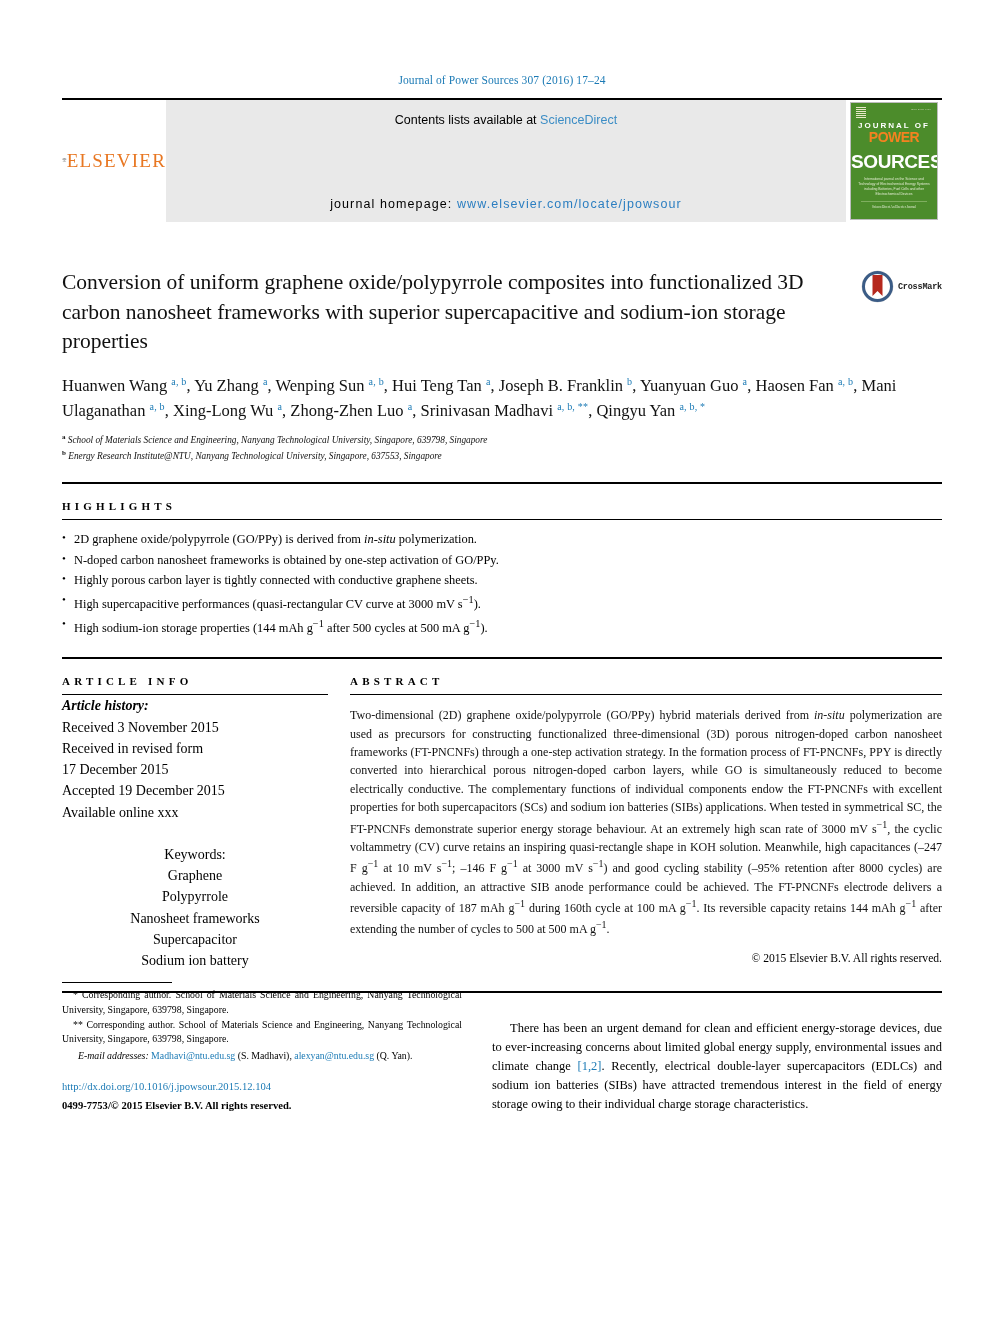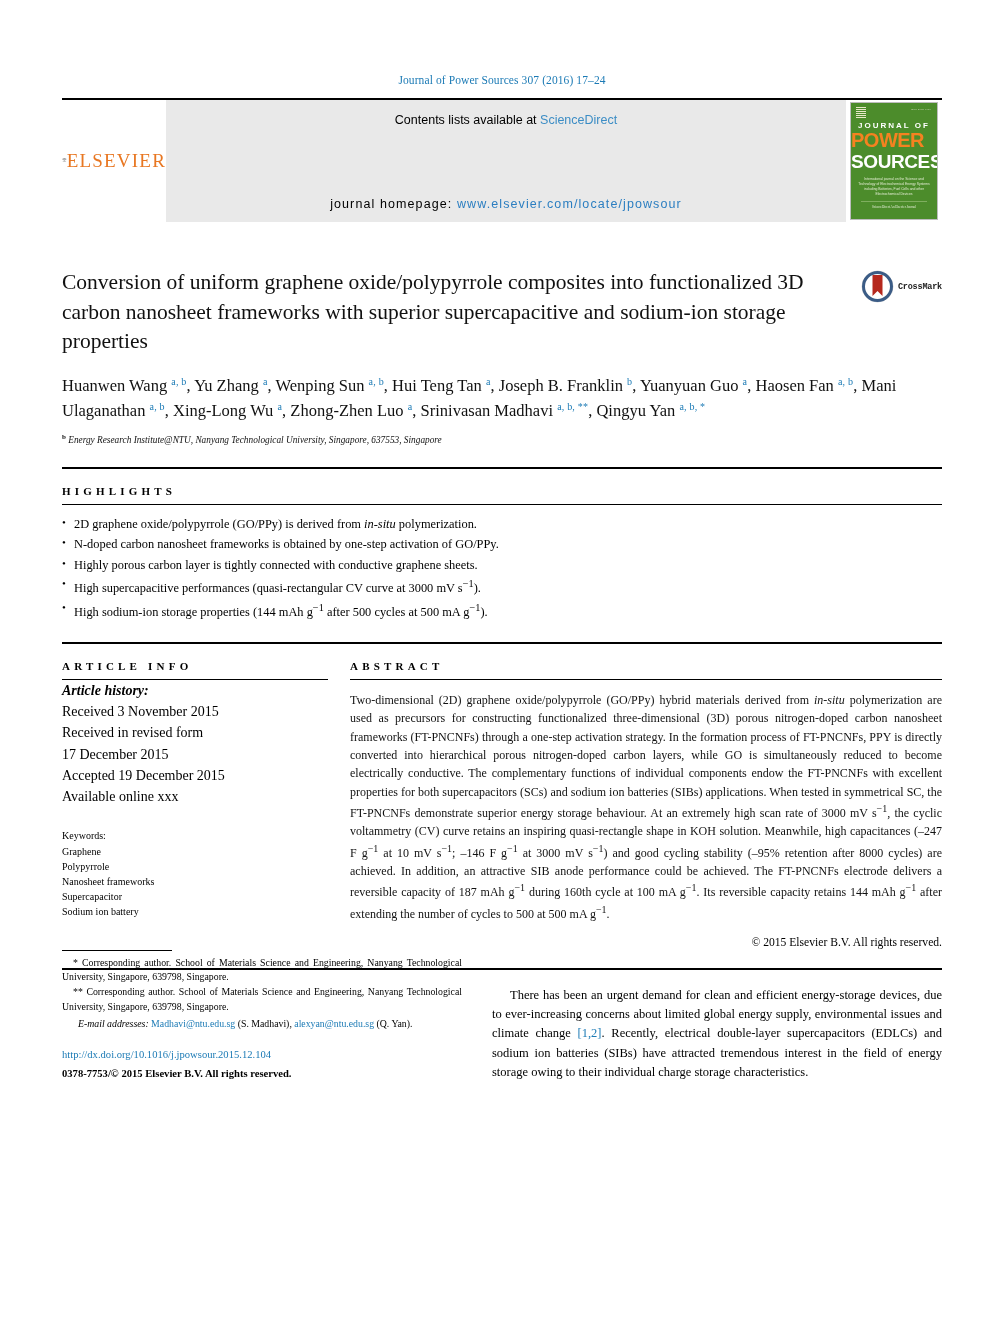--- a/index.html
+++ b/index.html
@@ -117,22 +117,23 @@
     position: absolute; top: 18px; left: 0; right: 0;
     text-align: center;
     color: #ffffff;
     font-size: 8px;
     letter-spacing: 2px;
     font-family: "Liberation Sans", sans-serif;
     font-weight: bold;
   }
   .cover-power {
     position: absolute; top: 28px; left: 0; right: 0;
+    text-align: center;
     color: #f58220;
-    font-size: 20px;
+    font-size: 14px;
     font-weight: bold;
     letter-spacing: -0.5px;
     font-family: "Liberation Sans", sans-serif;
     line-height: 0.95;
   }
   .cover-sources {
     position: absolute; top: 50px; left: 0; right: 0;
     text-align: center;
     color: #ffffff;
     font-size: 19px;
@@ -269,39 +270,40 @@
   .info-block {
     font-size: 14px;
     line-height: 1.52;
   }
   .info-block .ital {
     font-style: italic;
     font-weight: bold;
   }
   .keywords-block {
     margin-top: 21px;
-    font-size: 10px;
+    font-size: 14px;
     line-height: 1.52;
+    text-align: center;
   }
   .abstract-body {
     margin-top: 11px;
     font-size: 12px;
     line-height: 1.53;
     text-align: justify;
     color: #111;
   }
   .copyright-line {
     text-align: right;
     font-size: 11.6px;
     margin-top: 13px;
   }
   
   .bottom-area {
     display: flex;
-    margin-top: 16px;
+    margin-top: 26px;
     justify-content: flex-end;
   }
   .bottom-left {
     flex: 0 0 430px;
     padding-right: 30px;
     box-sizing: border-box;
     position: relative;
   }
   .bottom-right {
     flex: 1 1 auto;
@@ -420,20 +422,21 @@
           <circle cx="16.5" cy="16.5" r="10.5" fill="#ffffff"></circle>
           <path d="M11.5 5 L21.5 5 L21.5 26 L16.5 21 L11.5 26 Z" fill="#b5281e"></path>
         </svg>
         <span class="crossmark-label">CrossMark</span>
       </div>
     </div>
 
     <div class="authors">Huanwen Wang <sup class="aff-mark">a, b</sup>, Yu Zhang <sup class="aff-mark">a</sup>, Wenping Sun <sup class="aff-mark">a, b</sup>, Hui Teng Tan <sup class="aff-mark">a</sup>, Joseph B. Franklin <sup class="aff-mark">b</sup>, Yuanyuan Guo <sup class="aff-mark">a</sup>, Haosen Fan <sup class="aff-mark">a, b</sup>, Mani Ulaganathan <sup class="aff-mark">a, b</sup>, Xing-Long Wu <sup class="aff-mark">a</sup>, Zhong-Zhen Luo <sup class="aff-mark">a</sup>, Srinivasan Madhavi <sup class="aff-mark">a, b, **</sup>, Qingyu Yan <sup class="aff-mark">a, b, *</sup></div>
 
     <div class="affiliations">
+      <div><span class="sup">a</span> <span>School of Materials Science and Engineering, Nanyang Technological University, Singapore, 639798, Singapore</span></div>
       <div><span class="sup">b</span> <span>Energy Research Institute@NTU, Nanyang Technological University, Singapore, 637553, Singapore</span></div>
     </div>
 
     <div class="rule-thick"></div>
     <div class="sec-head">HIGHLIGHTS</div>
     <div class="rule-thin"></div>
     <ul class="highlights-list">
         <li>2D graphene oxide/polypyrrole (GO/PPy) is derived from <i>in-situ</i> polymerization.</li>
         <li>N-doped carbon nanosheet frameworks is obtained by one-step activation of GO/PPy.</li>
         <li>Highly porous carbon layer is tightly connected with conductive graphene sheets.</li>
@@ -484,21 +487,21 @@
           <div class="footnote"><span class="lead">**</span> <span>Corresponding author. School of Materials Science and Engineering, Nanyang Technological University, Singapore, 639798, Singapore.</span></div>
           <div class="email-line">
             <span class="ital">E-mail addresses:</span>
             <span class="mail-link">Madhavi@ntu.edu.sg</span>
             <span>(S. Madhavi),</span>
             <span class="mail-link">alexyan@ntu.edu.sg</span>
             <span>(Q. Yan).</span>
           </div>
           <div class="doi-block">
             <span class="doi-link">http://dx.doi.org/10.1016/j.jpowsour.2015.12.104</span>
-            <span class="issn-line">0378-7753/© 2015 Elsevier B.V. All rights reserved.</span>
+            <span class="issn-line">0499-7753/© 2015 Elsevier B.V. All rights reserved.</span>
           </div>
         </div>
       </div>
 
       <div class="bottom-right">
         <p class="intro-body">There has been an urgent demand for clean and efficient energy-storage devices, due to ever-increasing concerns about limited global energy supply, environmental issues and climate change <a class="cite-link">[1,2]</a>. Recently, electrical double-layer supercapacitors (EDLCs) and sodium ion batteries (SIBs) have attracted tremendous interest in the field of energy storage owing to their individual charge storage characteristics.</p>
       </div>
     </div>
 
   </div>

